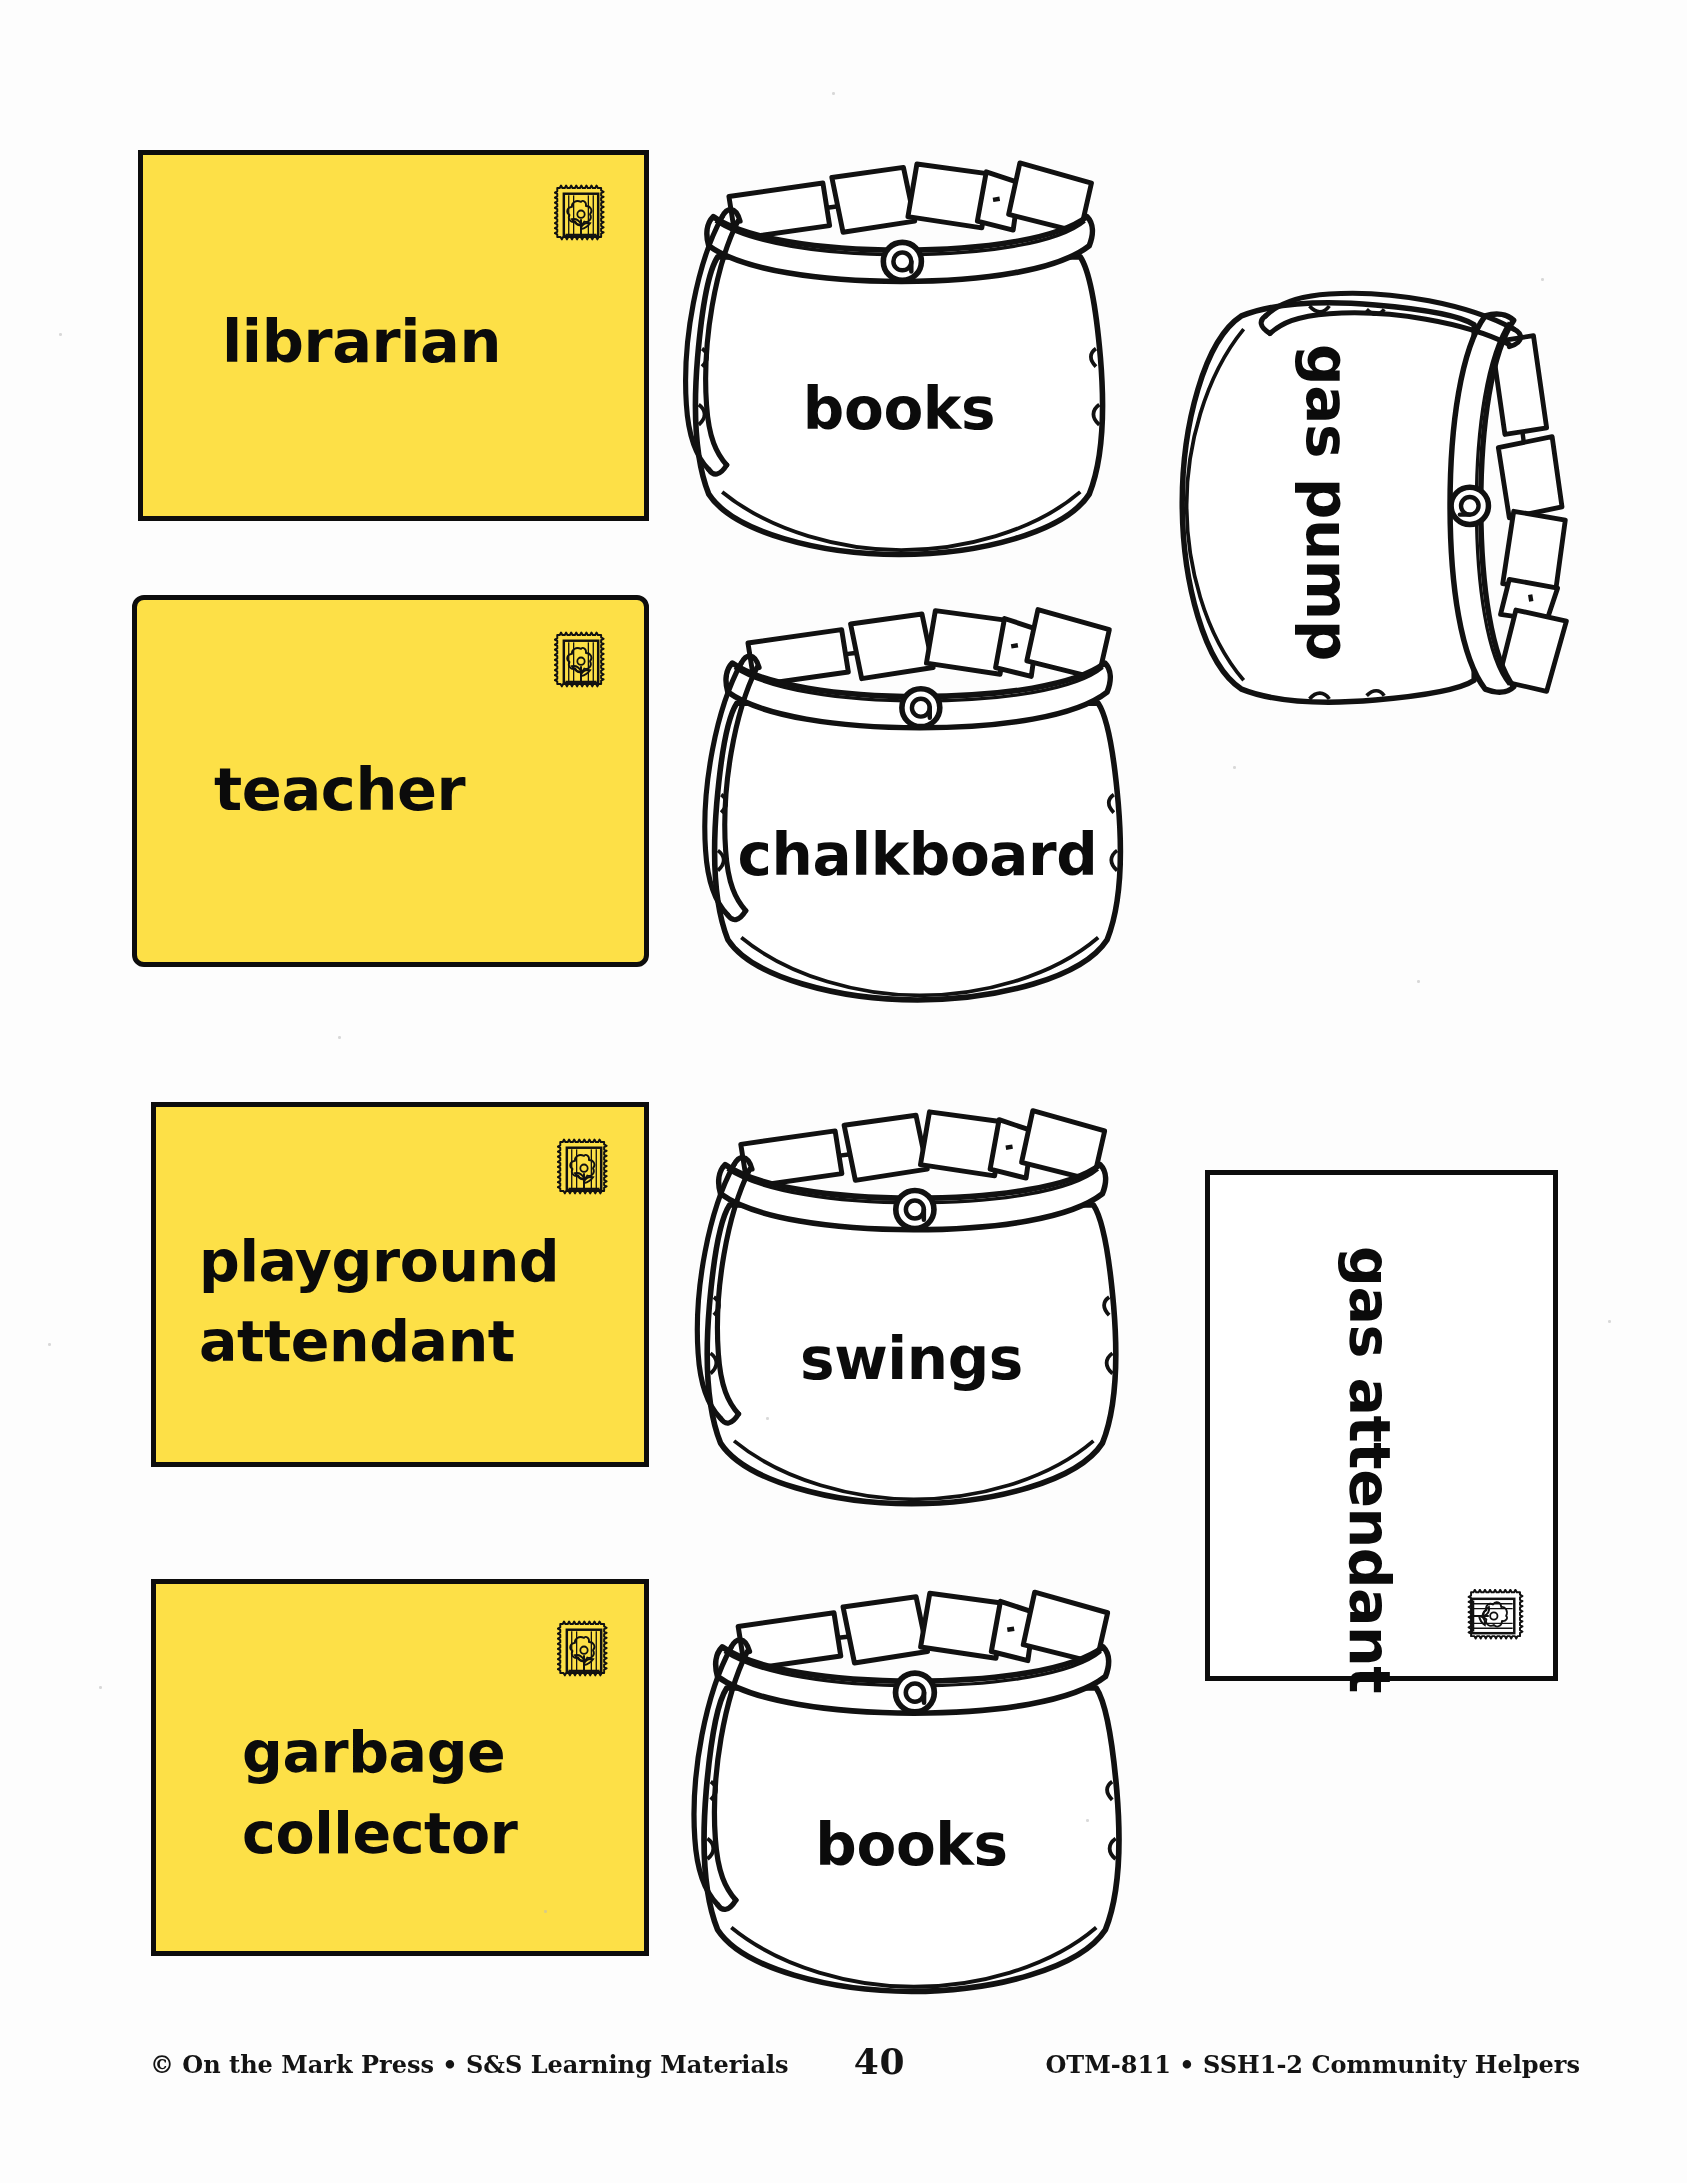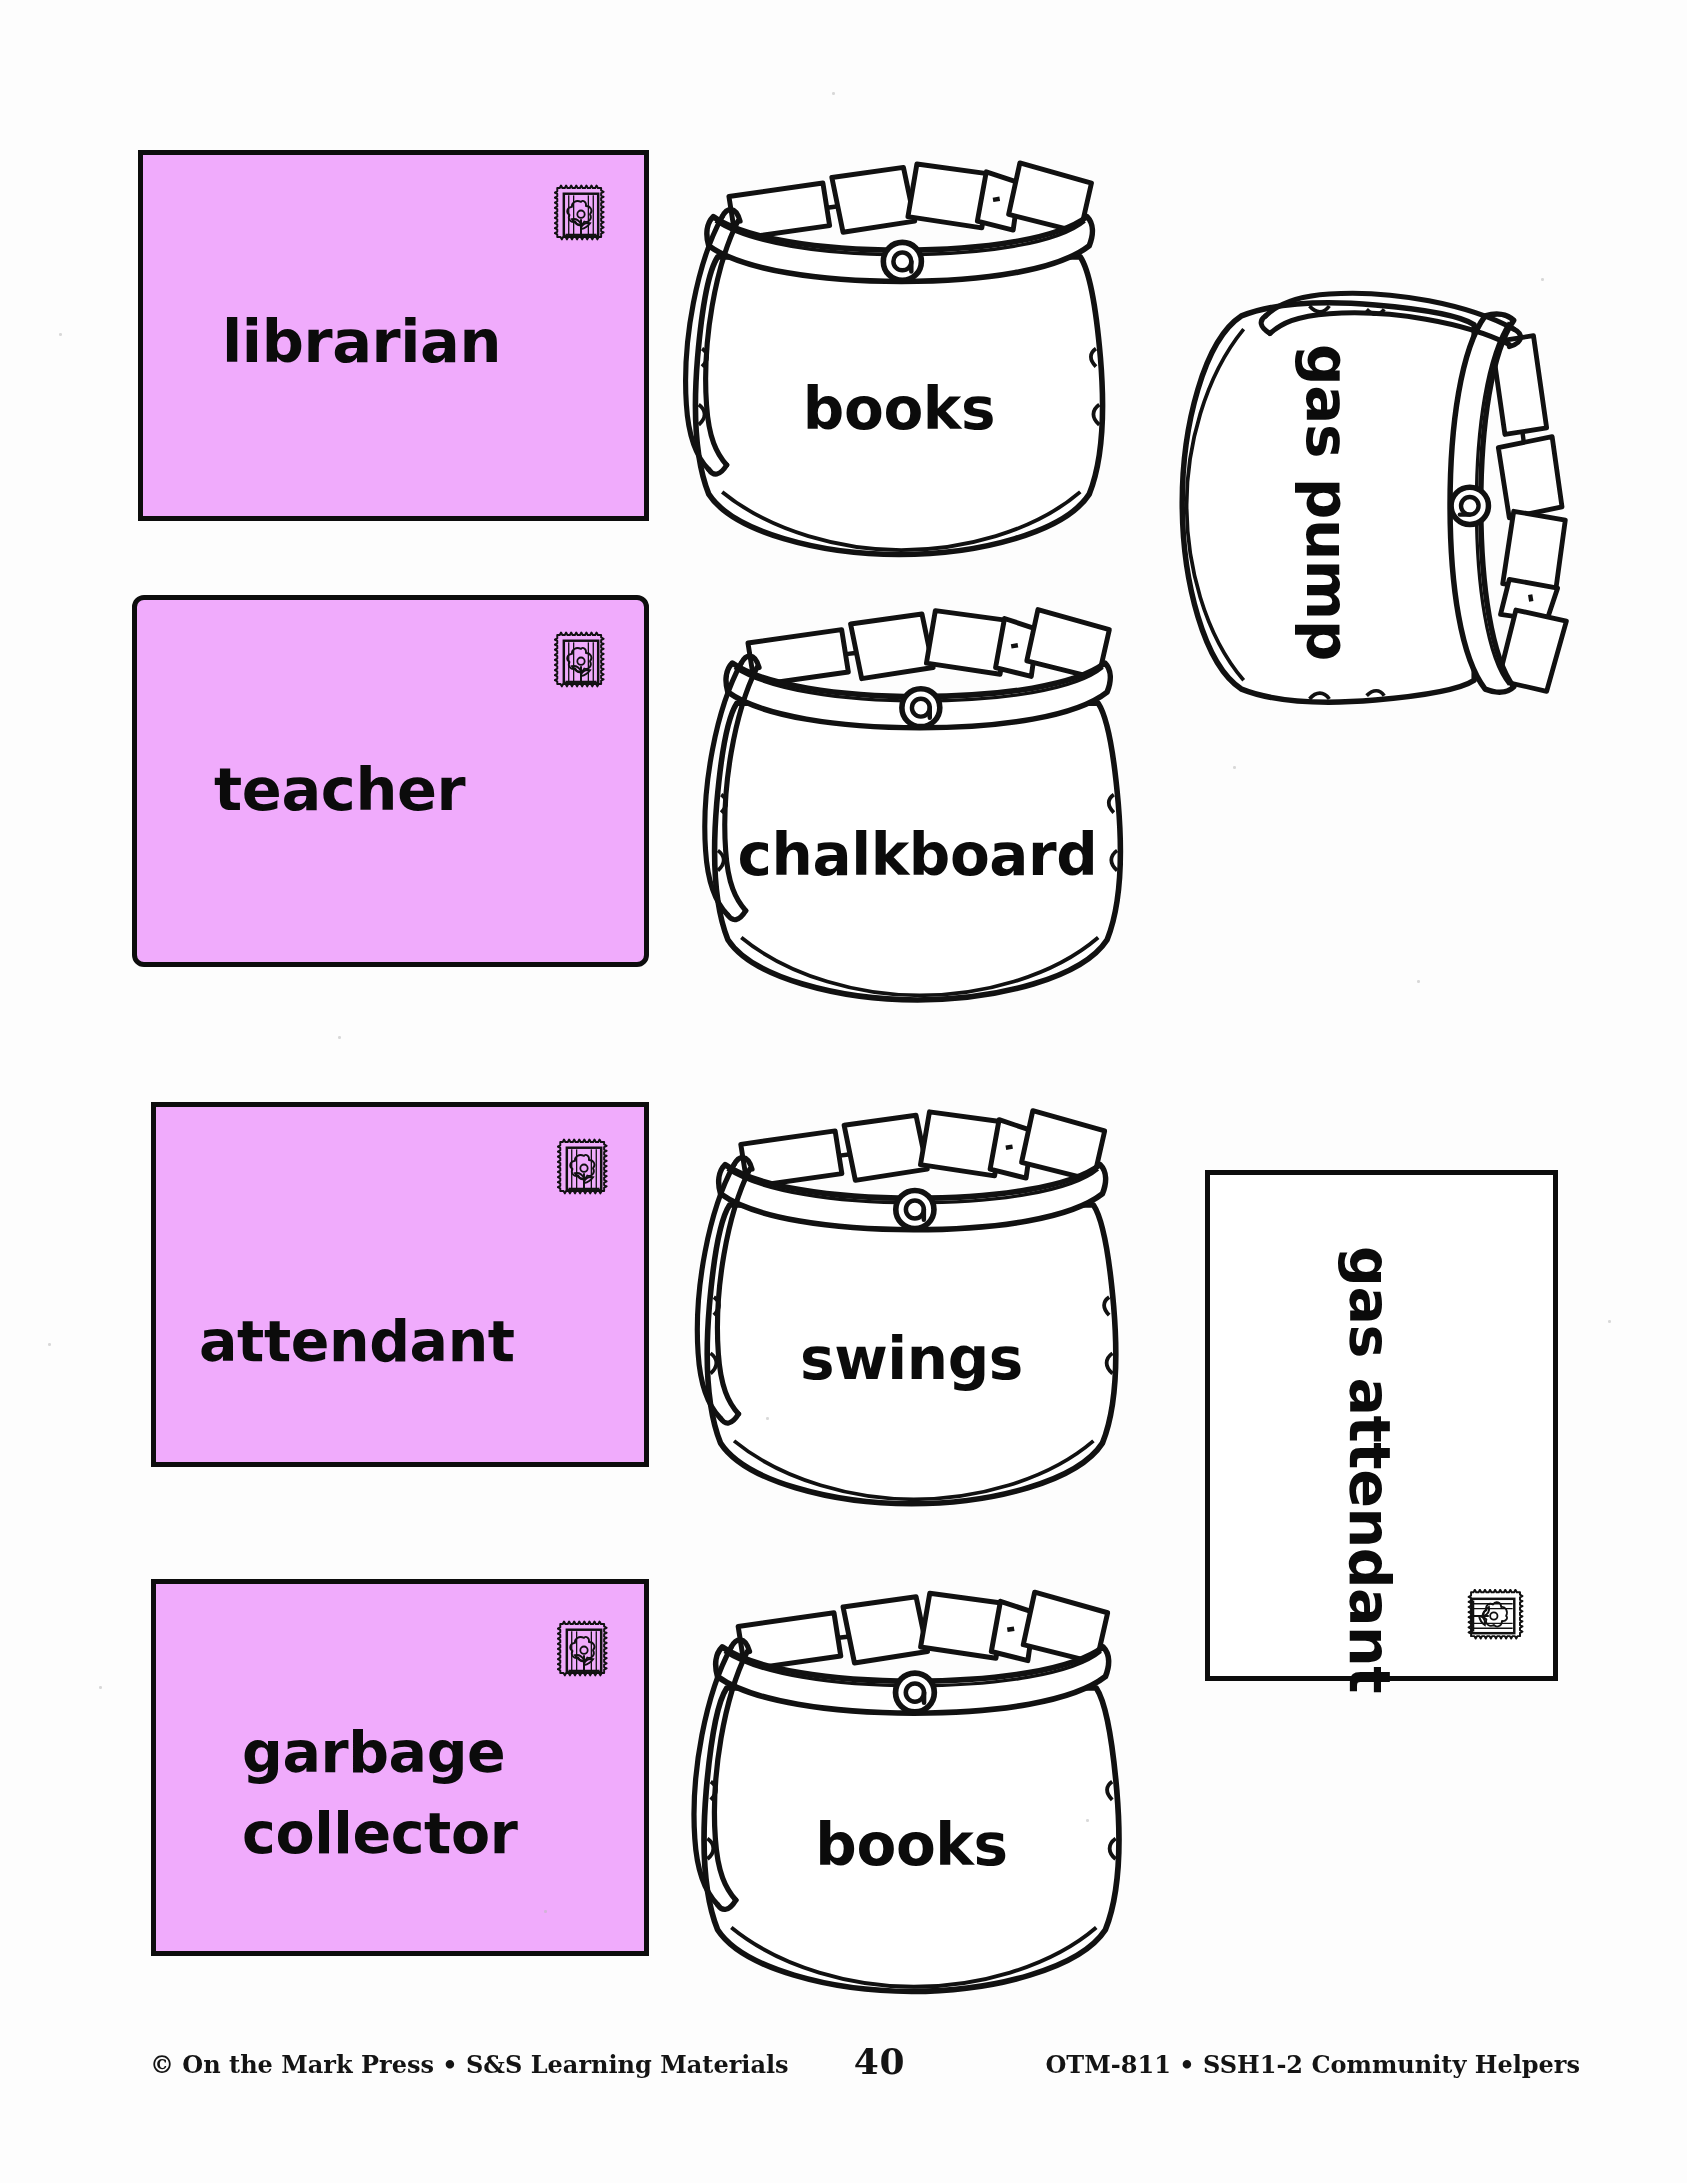--- a/index.html
+++ b/index.html
@@ -16,21 +16,21 @@
     width: 1687px;
     height: 2183px;
     background: #fdfdfd;
     overflow: hidden;
   }
 
   
   .envelope {
     position: absolute;
     box-sizing: border-box;
-    background: #f0abfc;
+    background: #fde047;
     border: 5.8px solid #0d0d0d;
     padding-left: 20px;
   }
   .env-label {
     position: absolute;
     font-family: "DejaVu Sans", sans-serif;
     font-weight: bold;
     color: #0b0b0b;
     letter-spacing: -0.4px;
     line-height: 1.08;
@@ -230,20 +230,21 @@
       </svg>
     <span class="bag-label" style="left:0; top:236px; width:471px; font-size:58px;">chalkboard</span>
   </div>
 
   <div class="envelope" id="card-playground-supervisor" style="left:151px; top:1102px; width:498px; height:365px;">
     <span class="stamp" style="right:33px; top:30px; width:54px; height:64px;">
       <svg width="54" height="64" viewBox="0 0 66 78">
           <use href="#sym-stamp"></use>
         </svg>
     </span>
+    <span class="env-label" style="left:43px; top:124px; font-size:57px;">playground</span>
     <span class="env-label" style="left:43px; top:204px; font-size:57px;">attendant</span>
   </div>
 
   <div class="bag" id="bag-swings" style="left:672px; top:1086px; width:479px; height:438px;">
     <svg width="479" height="438" viewBox="0 0 420 390">
         <use href="#sym-bag"></use>
       </svg>
     <span class="bag-label" style="left:0; top:239px; width:479px; font-size:58px;">swings</span>
   </div>
 

